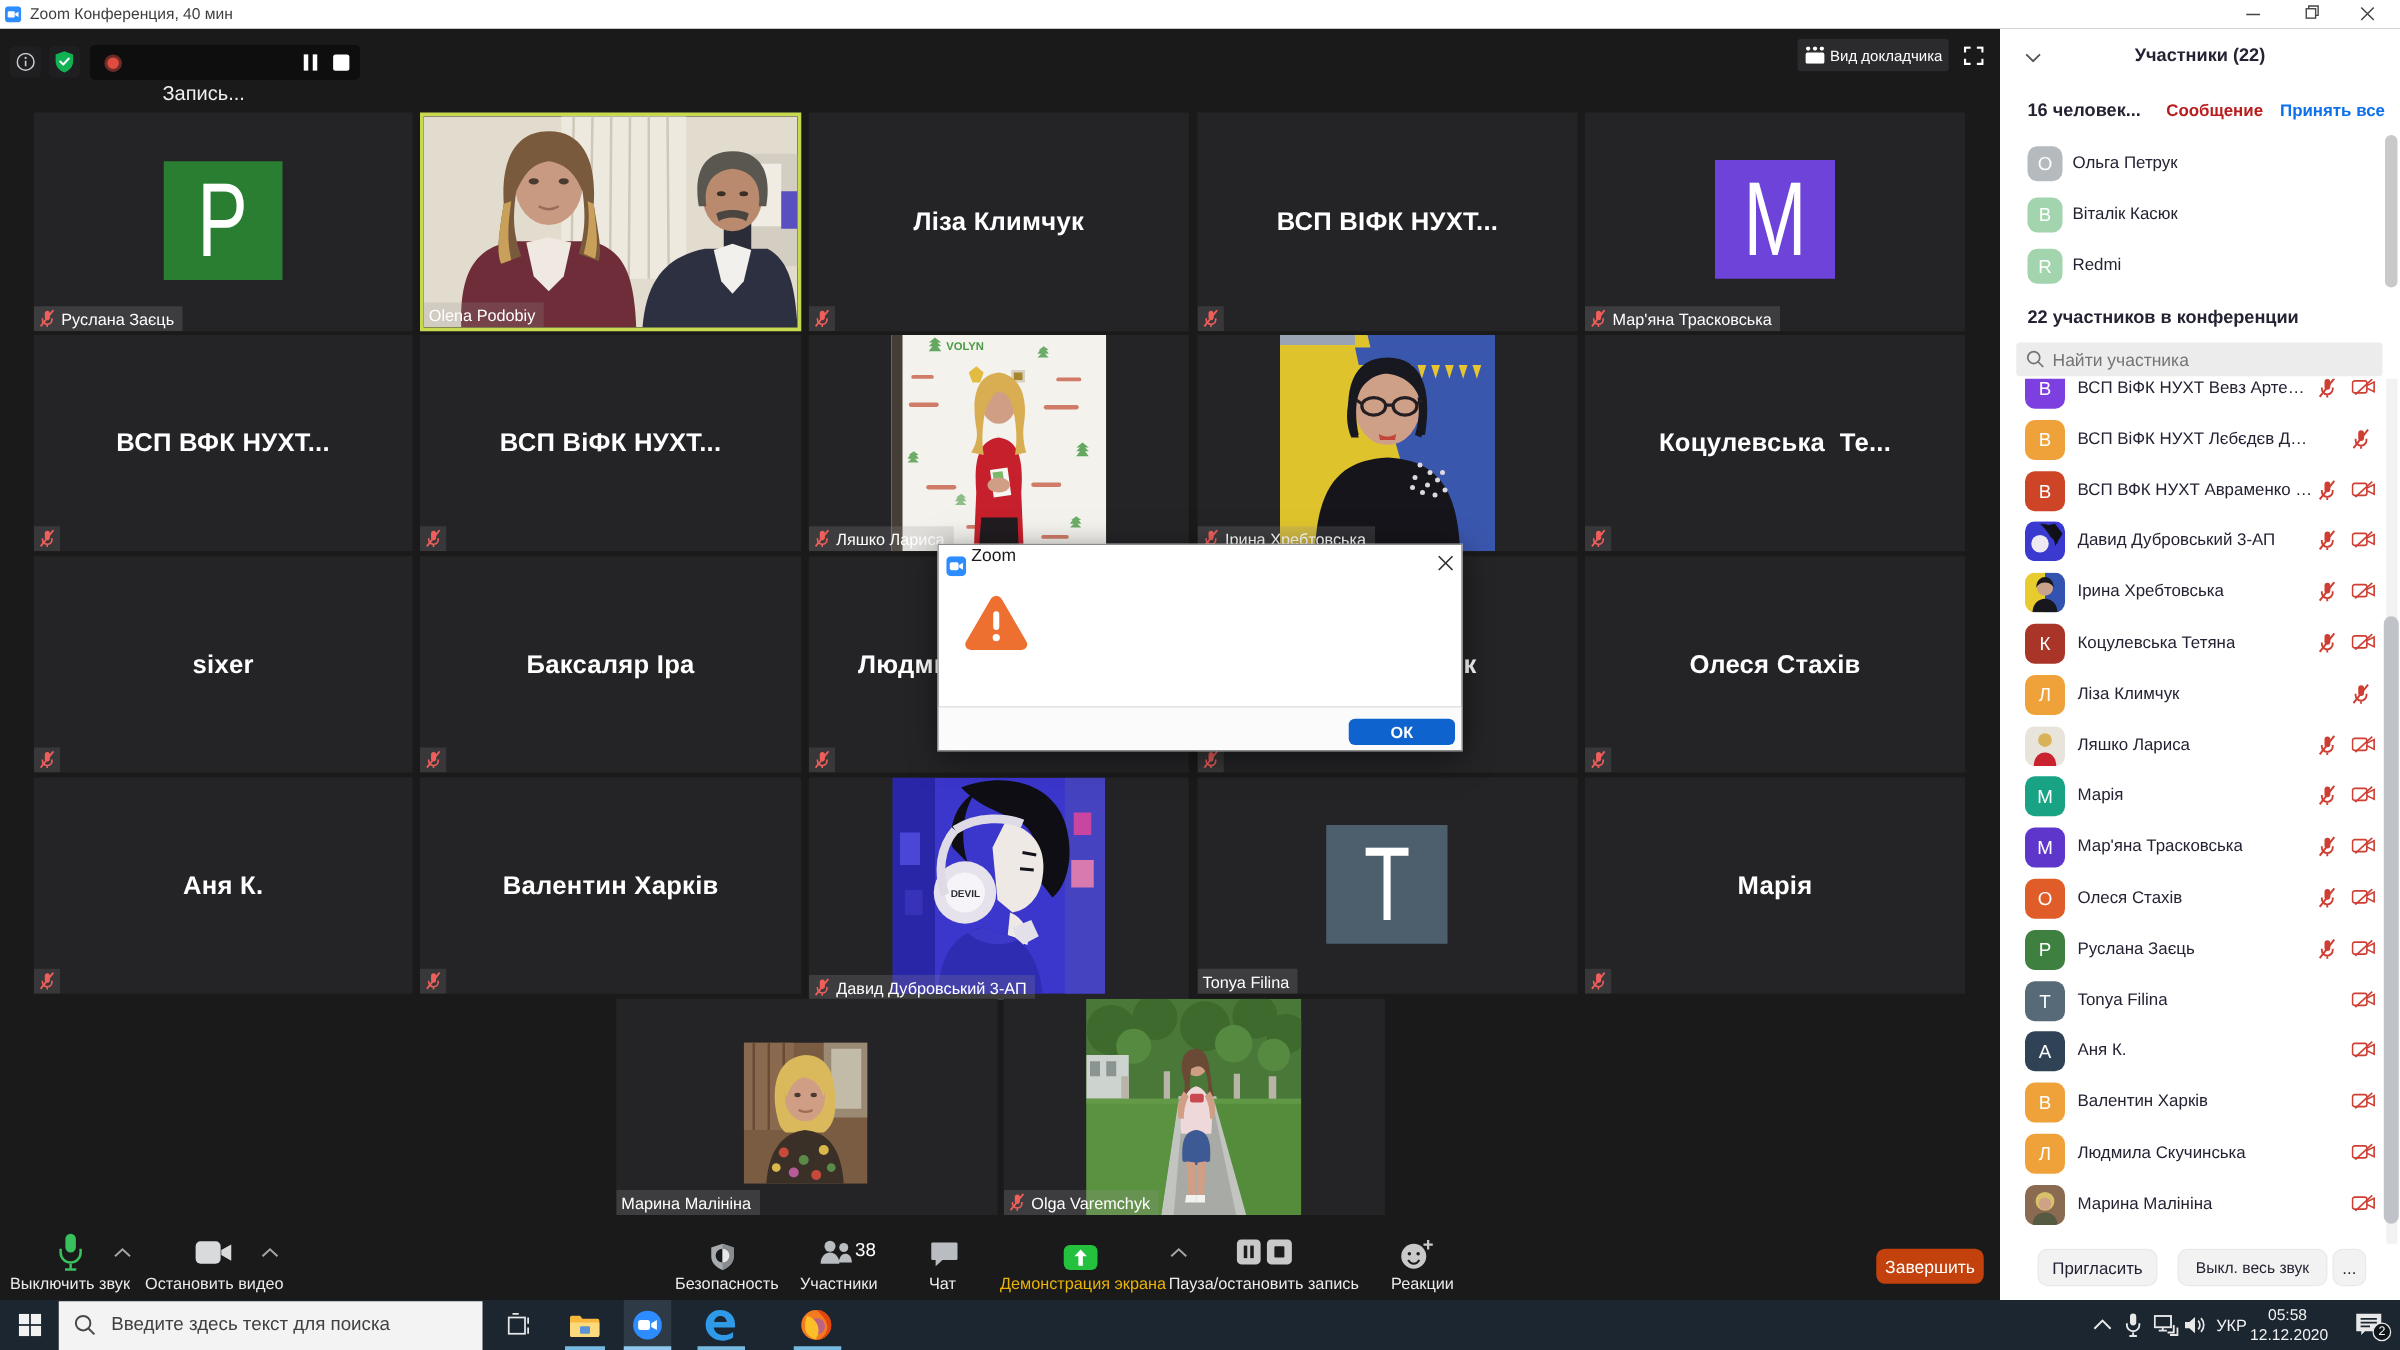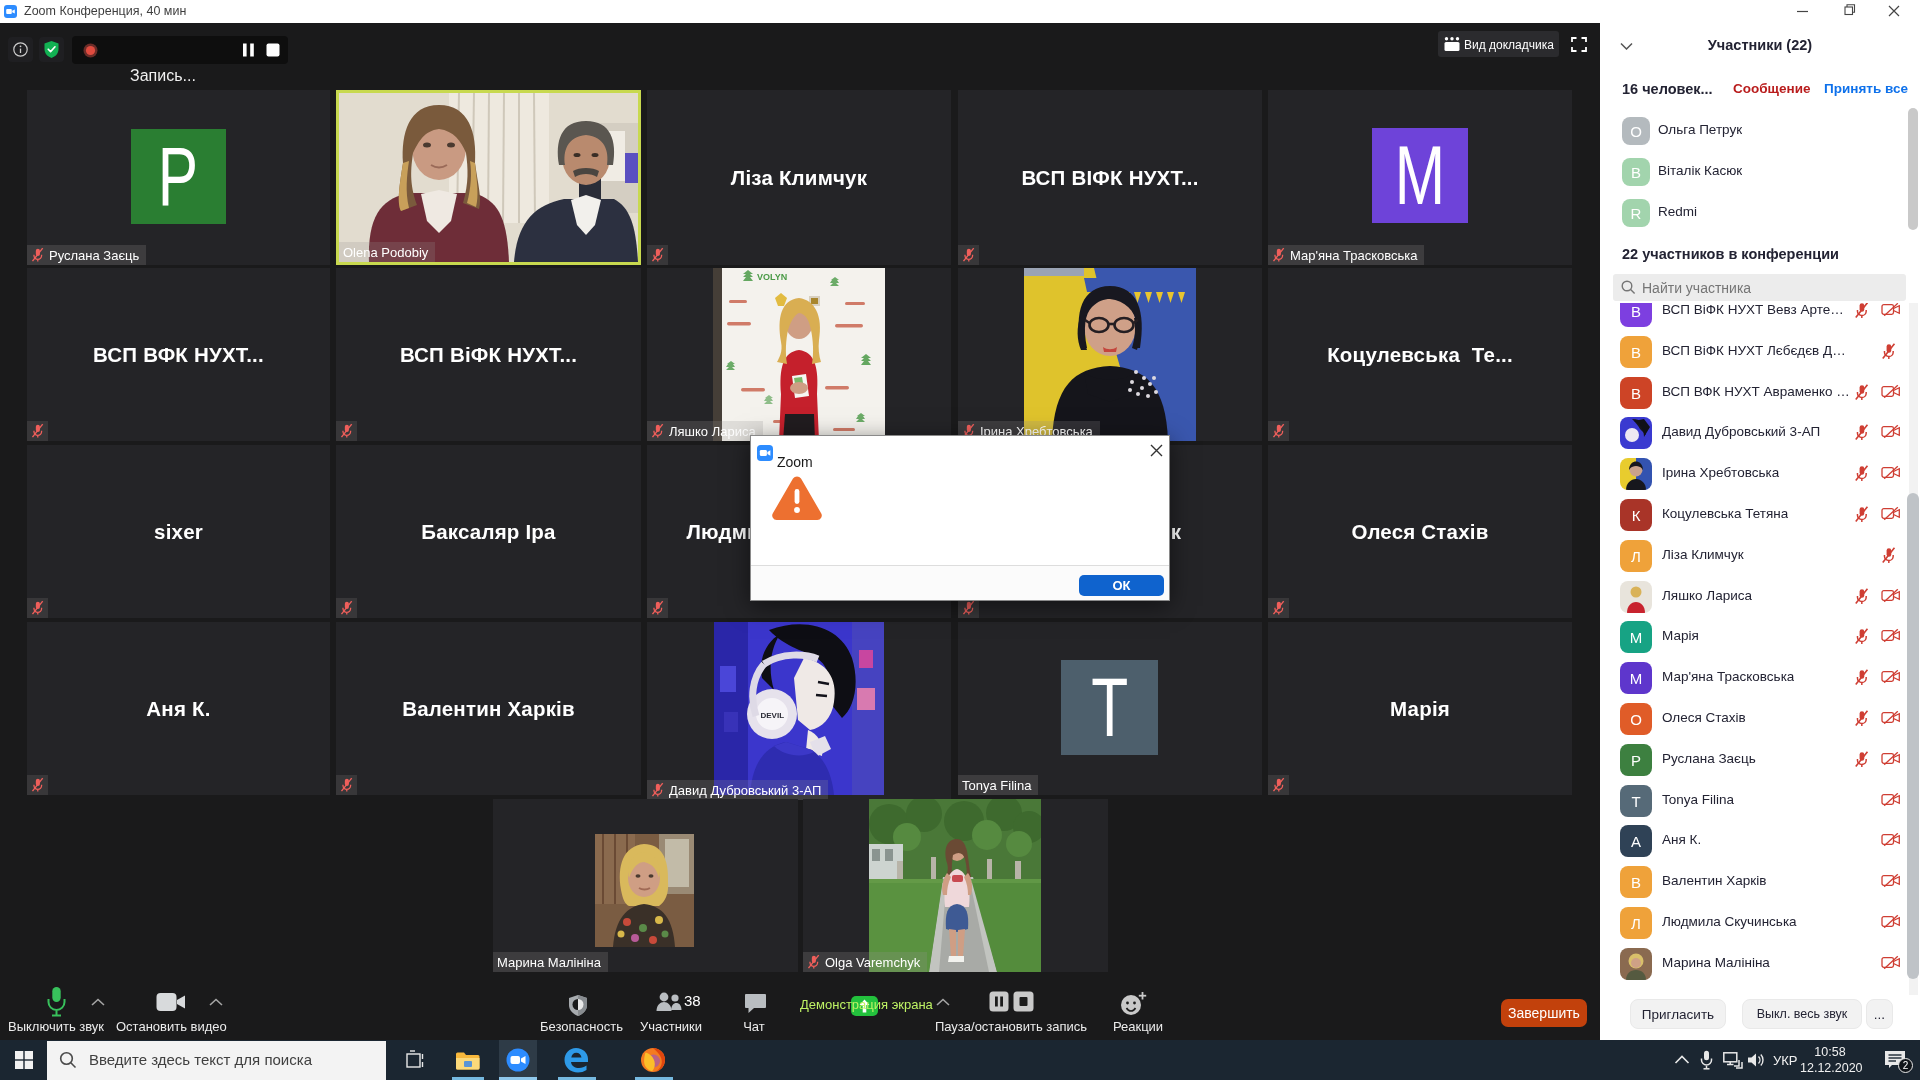--- a/index.html
+++ b/index.html
@@ -520,21 +520,21 @@
 <div class="abs" style="left:684px;top:992px;color:#fff;font-size:15px;">38</div>
 <div class="clabel" style="left:631px;top:1019px;width:80px;">Участники</div>
 <svg class="abs" style="left:744px;top:993px" width="23" height="22" viewBox="0 0 23 22">
       <path d="M2 1 H21 c0.5 0 1 0.5 1 1 V14 c0 0.5 -0.5 1 -1 1 H10 L4.5 20 V15 H2 c-0.5 0 -1 -0.5 -1 -1 V2 c0 -0.5 0.5 -1 1 -1 Z" fill="#b9bdc1"></path>
     </svg>
 <div class="clabel" style="left:724px;top:1019px;width:60px;">Чат</div>
 <div class="abs" style="left:851px;top:996px;width:27px;height:20px;background:#23c13d;border-radius:5px;"></div>
 <svg class="abs" style="left:859px;top:999px" width="11" height="14" viewBox="0 0 11 14">
       <path d="M5.5 0.5 L10.5 6 H7.3 V13.5 H3.7 V6 H0.5 Z" fill="#fff"></path>
     </svg>
-<div class="clabel" style="left:800px;top:997px;width:130px;color:#bef264;text-align:center;">Демонстрация экрана</div>
+<div class="clabel" style="left:800px;top:1019px;width:130px;color:#eab308;text-align:center;">Демонстрация экрана</div>
 <svg class="abs" style="left:936px;top:998px" width="14" height="8" viewBox="0 0 14 8">
       <path d="M1 7 L7 1.5 L13 7" fill="none" stroke="#a6a6a6" stroke-width="1.6"></path>
     </svg>
 <svg class="abs" style="left:989px;top:991px" width="20" height="21" viewBox="0 0 20 21">
       <rect x="0.5" y="0.5" width="19" height="20" rx="3.5" fill="#c9c9c9"></rect>
       <rect x="6" y="5.5" width="2.8" height="10" fill="#1c1c1c"></rect>
       <rect x="11.2" y="5.5" width="2.8" height="10" fill="#1c1c1c"></rect>
     </svg>
 <svg class="abs" style="left:1013px;top:991px" width="21" height="21" viewBox="0 0 21 21">
       <rect x="0.5" y="0.5" width="20" height="20" rx="3.5" fill="#c9c9c9"></rect>
@@ -765,21 +765,21 @@
 <div class="sbtn" style="left:142px;width:120px;font-size:12.5px;white-space:nowrap;">Выкл. весь звук</div>
 <div class="sbtn" style="left:266px;width:27px;">...</div>
 </div>
 <div id="dialogwrap">
 <div id="dialog">
 <svg class="abs" style="left:6px;top:9px" width="16" height="16" viewBox="0 0 17 17">
         <rect width="17" height="17" rx="4" fill="#2d8cff"></rect>
         <rect x="3" y="5.2" width="7.5" height="6.6" rx="1.5" fill="#fff"></rect>
         <path d="M11 7.5 L14.2 5.6 V11.4 L11 9.5 Z" fill="#fff"></path>
       </svg>
-<div class="abs" style="left:26px;top:18px;font-size:14px;color:#1a1a1a;">Zoom</div>
+<div class="abs" style="left:26px;top:0;font-size:14px;color:#1a1a1a;">Zoom</div>
 <svg class="abs" style="left:399px;top:8px" width="13" height="13" viewBox="0 0 13 13">
         <path d="M1 1 L12 12 M12 1 L1 12" stroke="#333" stroke-width="1.4"></path>
       </svg>
 <svg class="abs" style="left:20px;top:39px" width="52" height="46" viewBox="0 0 52 46">
         <path d="M22 3.5 a5 5 0 0 1 8 0 L50 38 a4.5 4.5 0 0 1 -4 7 H6 a4.5 4.5 0 0 1 -4 -7 Z" fill="#ed7030"></path>
         <rect x="23.6" y="14" width="4.8" height="15" rx="2.4" fill="#fff"></rect>
         <circle cx="26" cy="35" r="2.9" fill="#fff"></circle>
       </svg>
 <div class="abs" style="left:0;top:129px;width:418px;height:35px;background:#fbfbfb;border-top:1px solid #ddd;"></div>
 <div class="abs" style="left:328px;top:139px;width:85px;height:21px;background:#0f63ce;border-radius:5px;color:#fff;font-size:13px;font-weight:bold;display:flex;align-items:center;justify-content:center;">ОК</div>
@@ -842,21 +842,21 @@
       <line x1="4" y1="12.5" x2="10.5" y2="12.5" stroke="#e8e8e8" stroke-width="1.5"></line>
       <line x1="7.2" y1="10" x2="7.2" y2="12.5" stroke="#e8e8e8" stroke-width="1.5"></line>
       <path d="M16 8 v6 h-5" fill="none" stroke="#e8e8e8" stroke-width="1.5"></path>
       <path d="M13 16 h6 v-6" fill="none" stroke="#e8e8e8" stroke-width="1.5"></path>
     </svg>
 <svg class="abs" style="left:1747px;top:12px" width="18" height="16" viewBox="0 0 18 16">
       <path d="M1 5.5 H4.5 L9 1.5 V14.5 L4.5 10.5 H1 Z" fill="#e8e8e8"></path>
       <path d="M11.5 4.5 a5 5 0 0 1 0 7 M13.8 2.5 a8 8 0 0 1 0 11" fill="none" stroke="#e8e8e8" stroke-width="1.4"></path>
     </svg>
 <div class="abs" style="left:1773px;top:13px;font-size:13px;color:#f0f0f0;">УКР</div>
-<div class="abs" style="left:1807px;top:5px;width:46px;text-align:center;font-size:12.5px;color:#f0f0f0;">10:58</div>
+<div class="abs" style="left:1807px;top:5px;width:46px;text-align:center;font-size:12.5px;color:#f0f0f0;">05:58</div>
 <div class="abs" style="left:1800px;top:21px;width:60px;text-align:center;font-size:12.5px;color:#f0f0f0;">12.12.2020</div>
 <svg class="abs" style="left:1884px;top:10px" width="22" height="19" viewBox="0 0 22 19">
       <path d="M1 1 H21 V15 H8 L5 18 V15 H1 Z" fill="#e8e8e8"></path>
       <line x1="4.5" y1="5" x2="17.5" y2="5" stroke="#1b2631" stroke-width="1.4"></line>
       <line x1="4.5" y1="8" x2="17.5" y2="8" stroke="#1b2631" stroke-width="1.4"></line>
       <line x1="4.5" y1="11" x2="12" y2="11" stroke="#1b2631" stroke-width="1.4"></line>
     </svg>
 <div class="abs" style="left:1898px;top:18px;width:15px;height:15px;border-radius:50%;background:#10151a;border:1.5px solid #e8e8e8;color:#fff;font-size:10px;display:flex;align-items:center;justify-content:center;">2</div>
 </div>
 <div id="titlebar">

